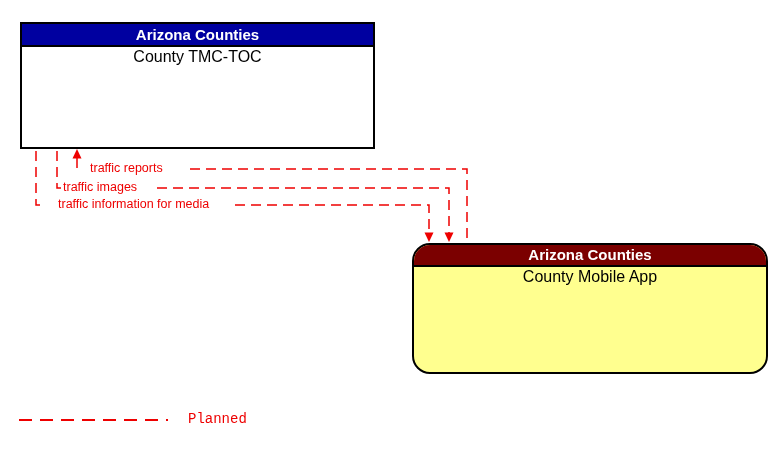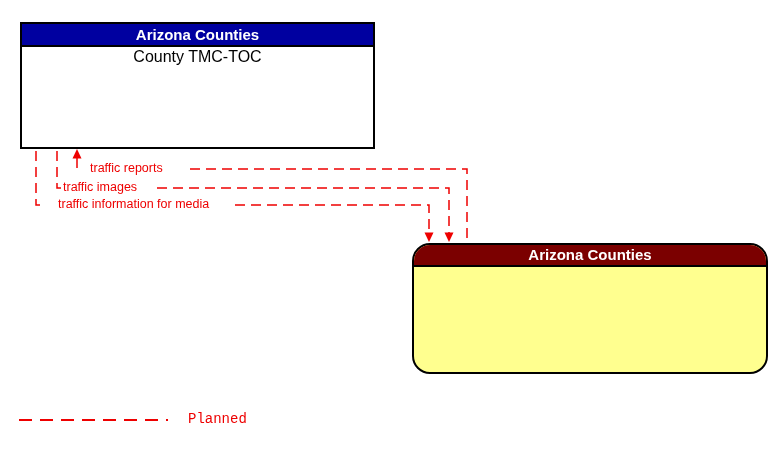--- a/index.html
+++ b/index.html
@@ -35,20 +35,21 @@
 
 <div class="canvas">
 
   <div class="box" id="box-tmc">
     <div class="box-header">Arizona Counties</div>
     <div class="box-title">County TMC-TOC</div>
   </div>
 
   <div class="box" id="box-mobile">
     <div class="box-header">Arizona Counties</div>
+    <div class="box-title">County Mobile App</div>
   </div>
 
   <svg class="flows" width="783" height="449" viewBox="0 0 783 449">
 
     <g>
       <line class="solid" x1="77" y1="168" x2="77" y2="158"></line>
       <path class="ah" d="M77,149 L72.5,158.5 L81.5,158.5 Z"></path>
       <path class="dash" d="M190,169 H467 V243"></path>
     </g>
 

